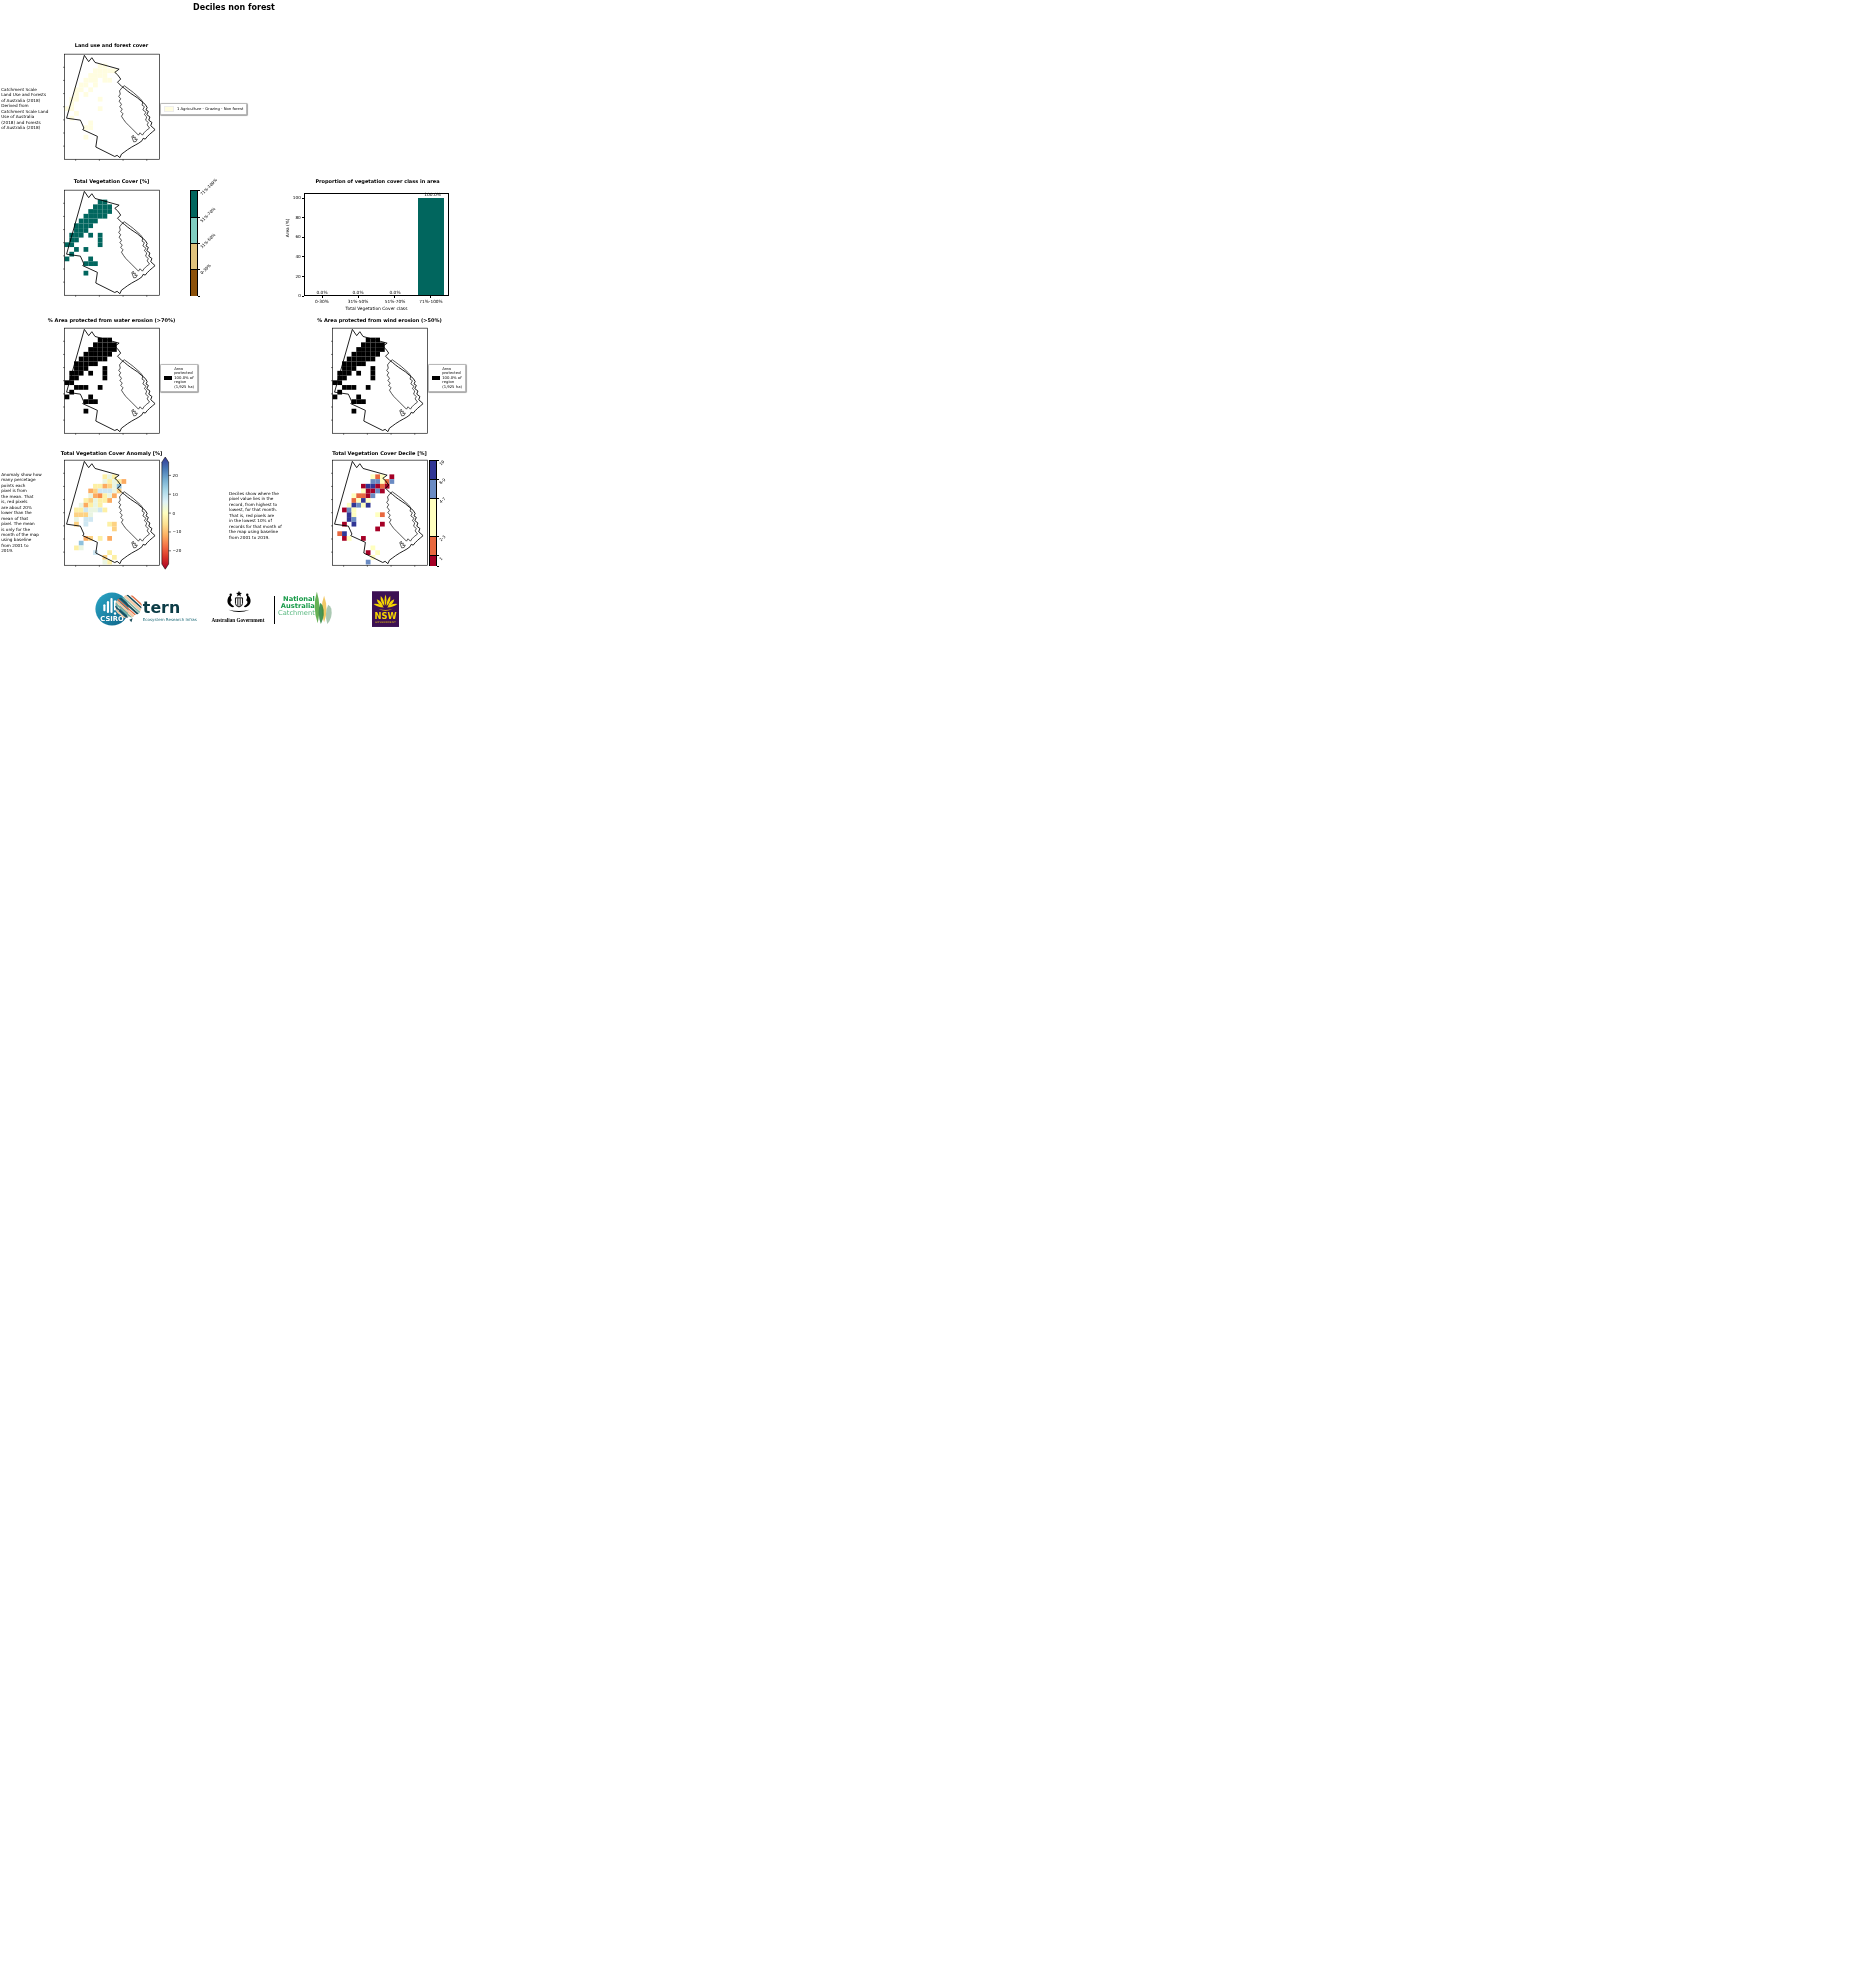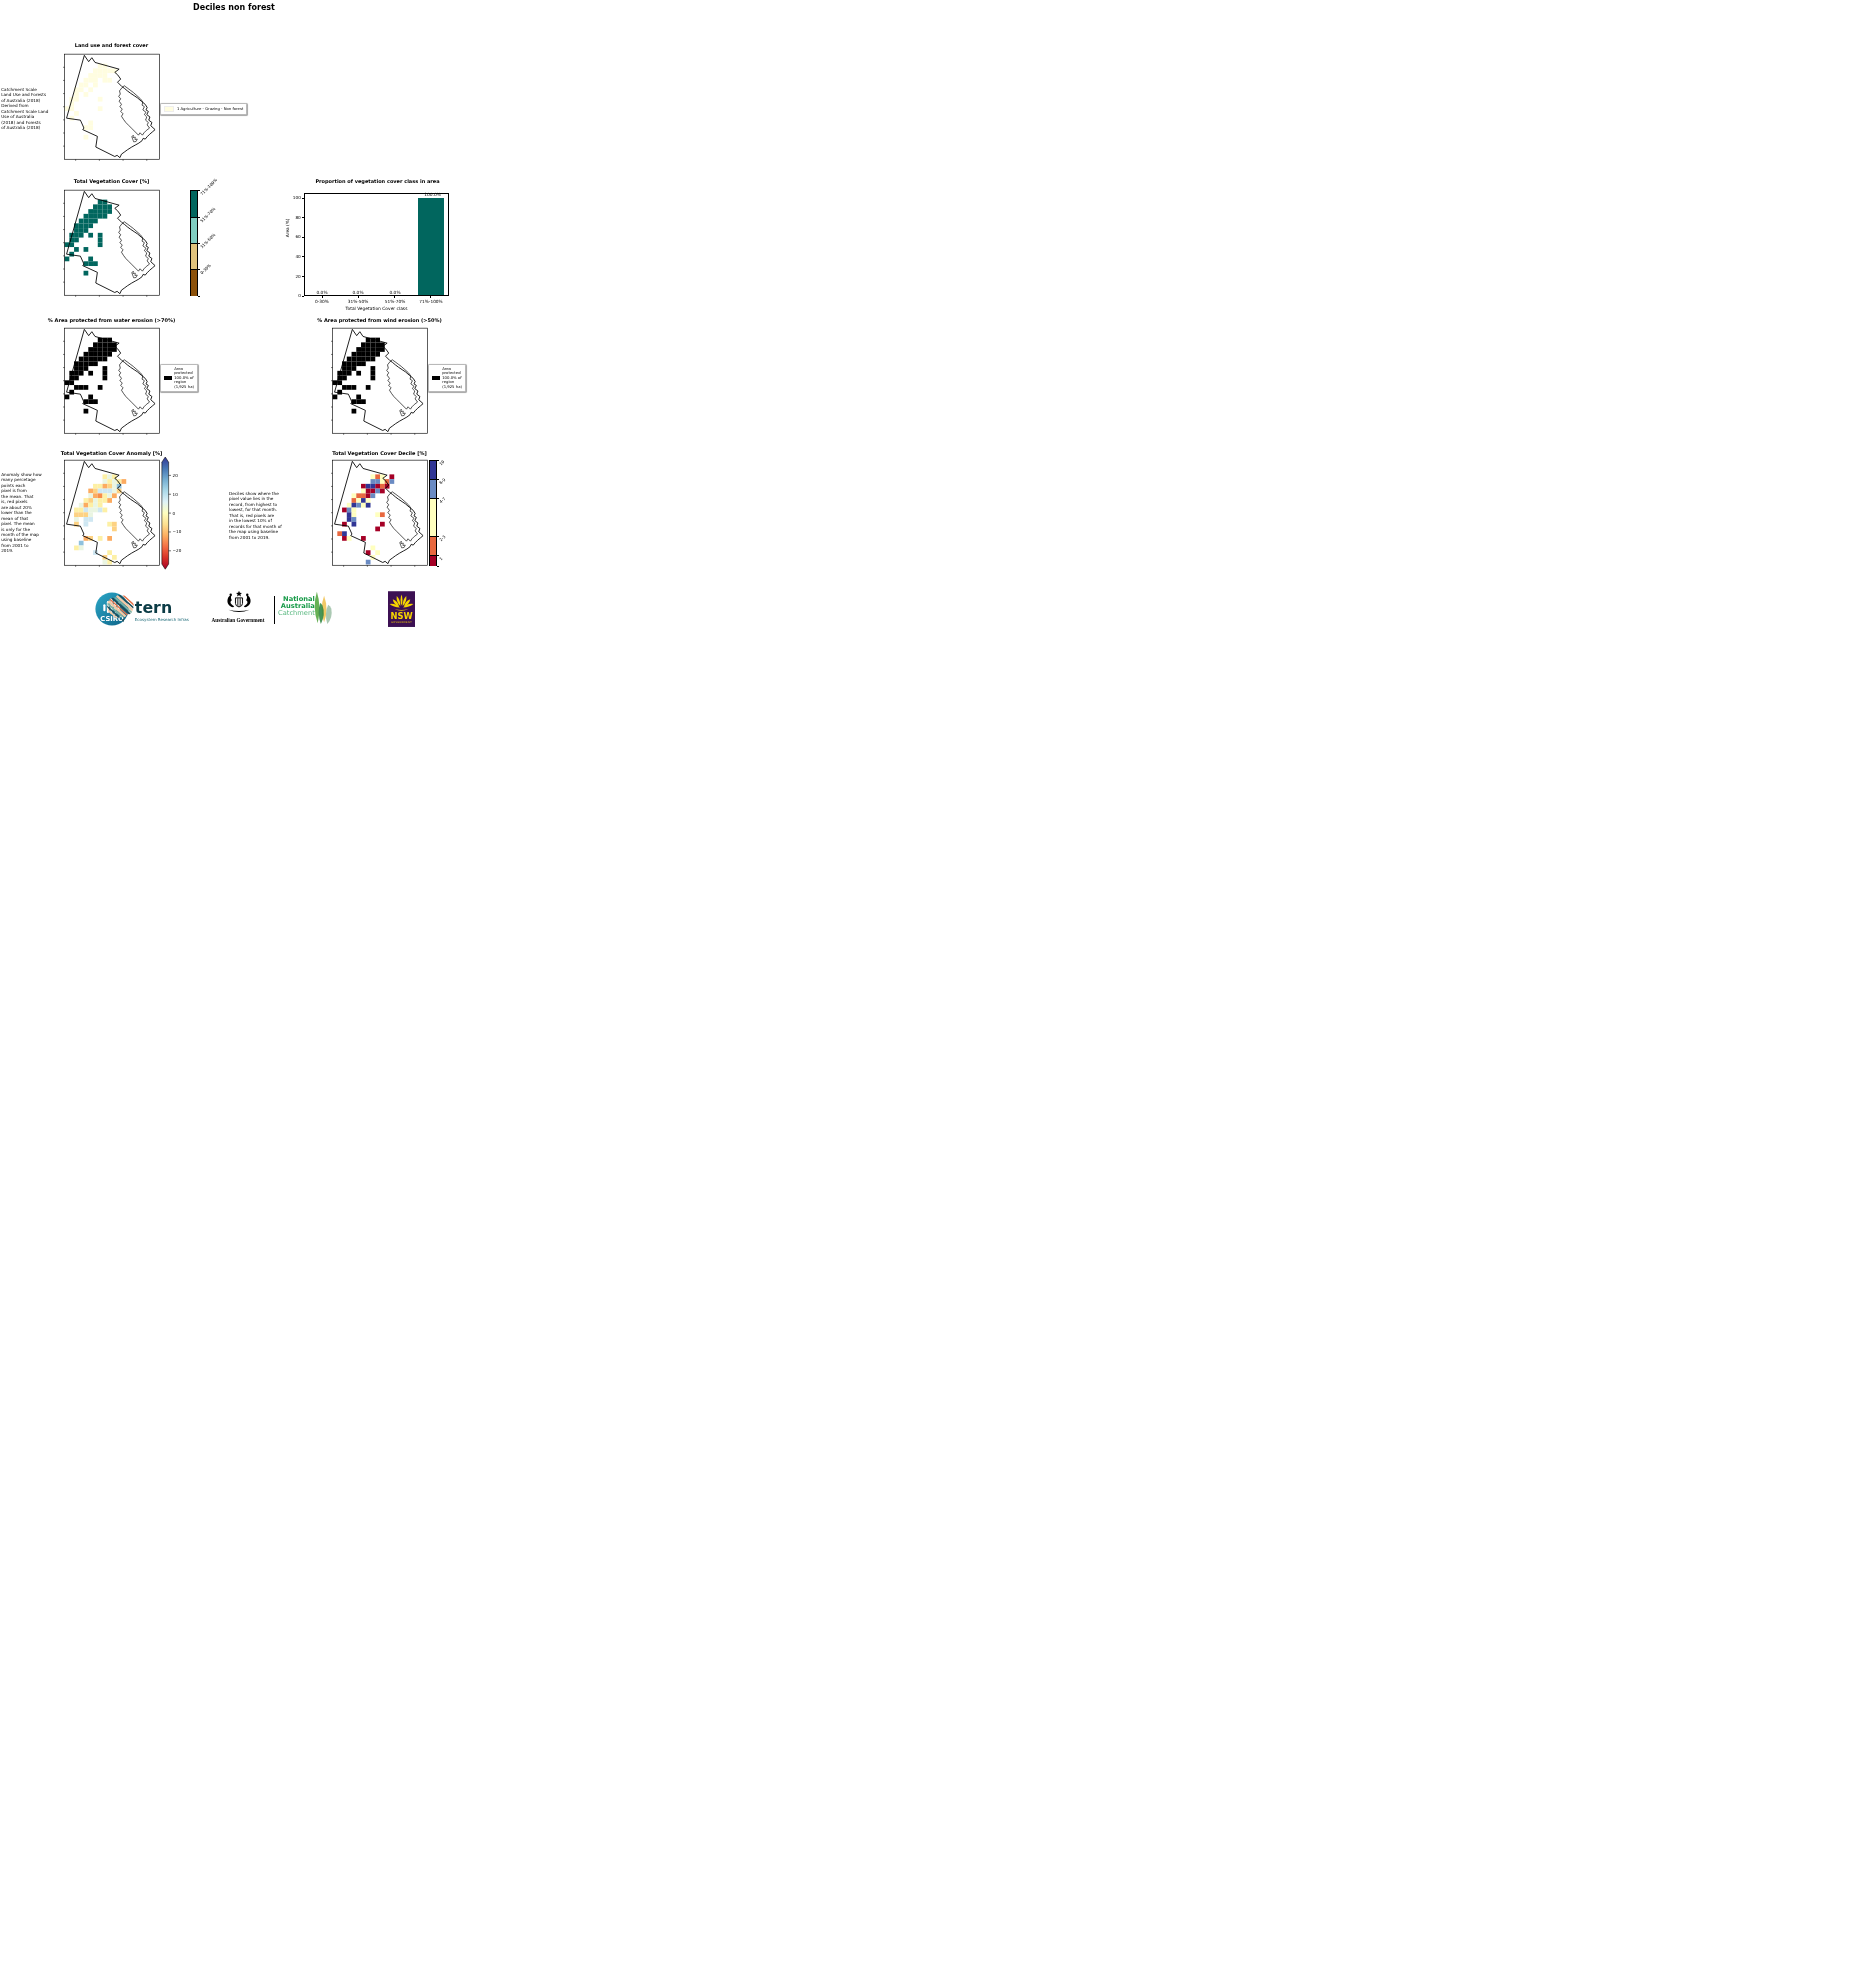--- a/index.html
+++ b/index.html
@@ -639,21 +639,21 @@
         <rect x="30" y="23" width="5.5" height="30" rx="2.7"></rect>
         <rect x="39" y="15" width="5.5" height="38" rx="2.7"></rect>
         <rect x="48" y="21" width="5.5" height="26" rx="2.7"></rect>
         <circle cx="50.7" cy="54.5" r="3"></circle>
         <rect x="57" y="26" width="5.5" height="22" rx="2.7"></rect>
       </g>
       <text x="43" y="74" text-anchor="middle" font-size="17" font-weight="bold" fill="#fff">CSIRO</text>
     </svg>
   </div>
 
-  <div class="footer-item" style="left:104px;top:592px;">
+  <div class="footer-item" style="left:112px;top:592px;">
     <svg width="85" height="35" viewBox="0 0 215 88">
       <defs>
           <clipPath id="ausclip">
         <path d="M8,32 Q12,12 28,14 Q36,2 45,10 Q60,4 70,18 Q79,30 73,44 Q70,58 58,57 Q52,68 44,62 Q30,72 21,58 Q7,52 8,32 Z"></path>
       </clipPath>
         </defs>
       <g clip-path="url(#ausclip)" stroke-linecap="round">
         <g transform="rotate(-48 40 38)">
           <line x1="8" y1="-10" x2="8" y2="90" stroke="#e47146" stroke-width="4"></line>
           <line x1="14" y1="-10" x2="14" y2="90" stroke="#f3c9a6" stroke-width="5"></line>
@@ -701,21 +701,21 @@
   </div>
   <div class="footer-item" style="left:308px;top:591px;">
     <svg width="29" height="37" viewBox="0 0 72 92">
       <path d="M22,2 Q10,40 24,80 Q34,40 22,2 Z" fill="#5aaa46" opacity="0.92"></path>
       <path d="M40,12 Q28,44 40,78 Q52,46 40,12 Z" fill="#f0c04a" opacity="0.85"></path>
       <path d="M50,34 Q40,58 48,82 Q62,66 58,44 Q55,37 50,34 Z" fill="#9cbfa6" opacity="0.85"></path>
       <path d="M30,30 Q22,56 32,82 Q44,58 36,36 Q33,31 30,30 Z" fill="#2e8540" opacity="0.88"></path>
     </svg>
   </div>
 
-  <div class="footer-item" style="left:388px;top:591px;">
+  <div class="footer-item" style="left:372px;top:591px;">
     <svg width="27" height="37" viewBox="0 0 68 92">
       <rect x="0" y="0" width="68" height="90" fill="#3c1053"></rect>
       <g fill="#f6d500">
         <path d="M34,8 Q29,22 34,36 Q39,22 34,8 Z"></path>
         <path d="M22,12 Q20,27 31,37 Q32,22 22,12 Z"></path>
         <path d="M46,12 Q48,27 37,37 Q36,22 46,12 Z"></path>
         <path d="M12,20 Q14,33 28,39 Q26,26 12,20 Z"></path>
         <path d="M56,20 Q54,33 40,39 Q42,26 56,20 Z"></path>
         <path d="M4,32 Q14,40 30,41 Q20,30 4,32 Z"></path>
         <path d="M64,32 Q54,40 38,41 Q48,30 64,32 Z"></path>

